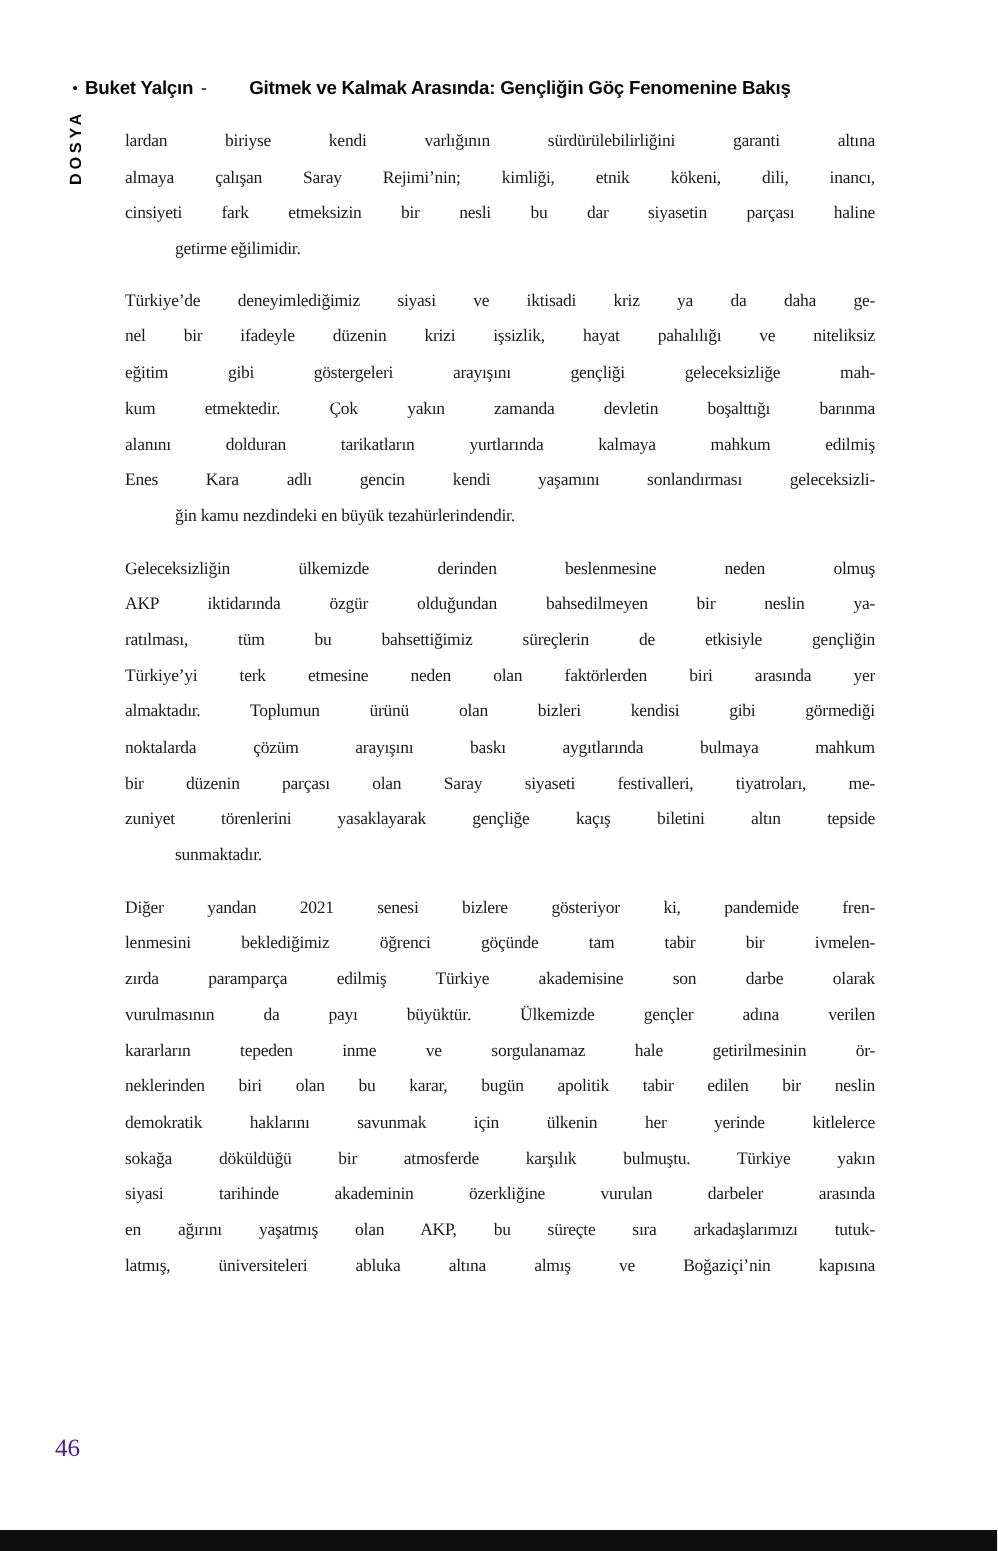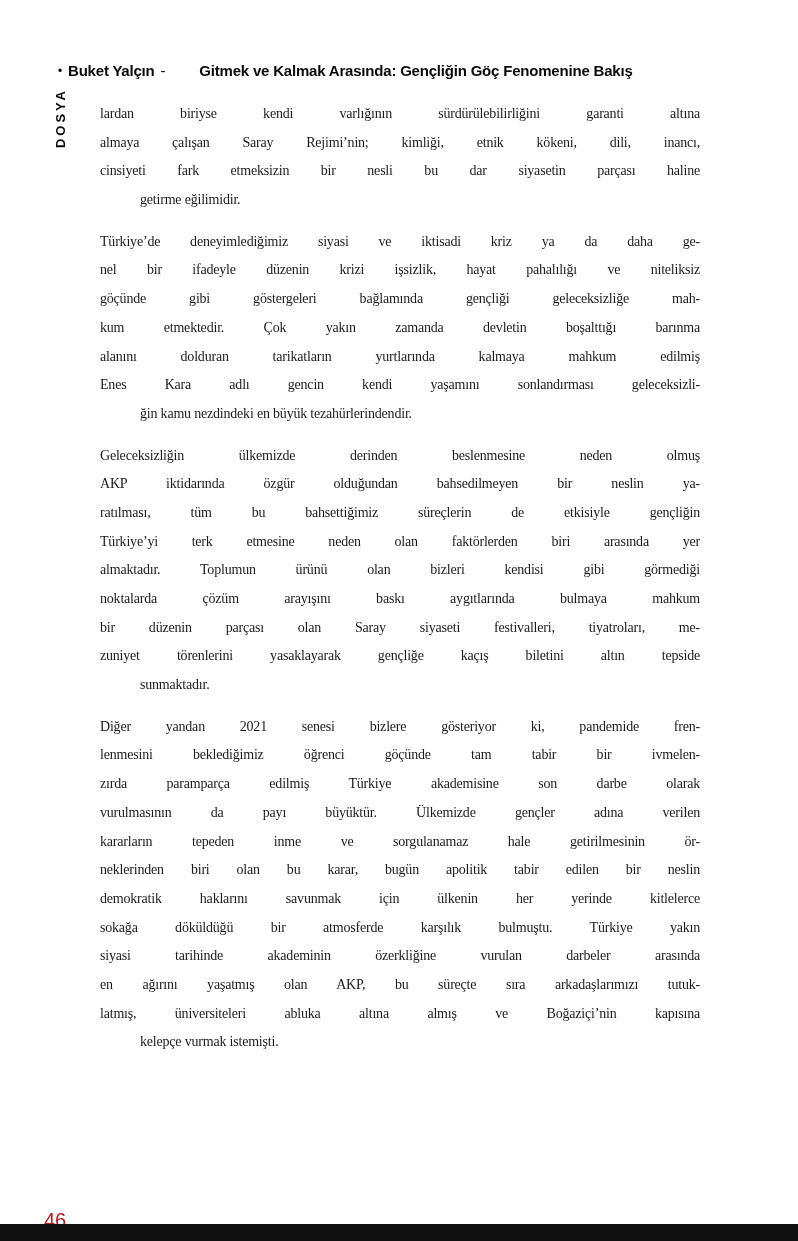--- a/index.html
+++ b/index.html
@@ -55,25 +55,25 @@
   .line {
     text-align: justify;
     text-align-last: justify;
     overflow: hidden;
     max-height: 28.7px;
   }
   .line.last { text-align-last: left; margin-left: 40px; }
   .page-number {
     position: absolute;
     left: 44px;
-    top: 1209px;
-    font-family: Liberation Sans, sans-serif;
+    top: 1148px;
+    font-family: Liberation Serif, serif;
     font-size: 20px;
     font-weight: 400;
-    color: #b91c1c;
+    color: #4c1d95;
   }
   .footer-bar {
     position: absolute;
     left: 0;
     bottom: 0;
     width: 798px;
     height: 17px;
     background: #0f0f0f;
   }
 </style>
@@ -94,21 +94,21 @@
   <div class="body-text">
       <div class="paragraph">
         <div class="line">lardan biriyse kendi varlığının sürdürülebilirliğini garanti altına</div>
         <div class="line">almaya çalışan Saray Rejimi’nin; kimliği, etnik kökeni, dili, inancı,</div>
         <div class="line">cinsiyeti fark etmeksizin bir nesli bu dar siyasetin parçası haline</div>
         <div class="line last">getirme eğilimidir.</div>
       </div>
       <div class="paragraph">
         <div class="line">Türkiye’de deneyimlediğimiz siyasi ve iktisadi kriz ya da daha ge-</div>
         <div class="line">nel bir ifadeyle düzenin krizi işsizlik, hayat pahalılığı ve niteliksiz</div>
-        <div class="line">göçünde gibi göstergeleri bağlamında gençliği geleceksizliğe mah-</div>
+        <div class="line">eğitim gibi göstergeleri arayışını gençliği geleceksizliğe mah-</div>
         <div class="line">kum etmektedir. Çok yakın zamanda devletin boşalttığı barınma</div>
         <div class="line">alanını dolduran tarikatların yurtlarında kalmaya mahkum edilmiş</div>
         <div class="line">Enes Kara adlı gencin kendi yaşamını sonlandırması geleceksizli-</div>
         <div class="line last">ğin kamu nezdindeki en büyük tezahürlerindendir.</div>
       </div>
       <div class="paragraph">
         <div class="line">Geleceksizliğin ülkemizde derinden beslenmesine neden olmuş</div>
         <div class="line">AKP iktidarında özgür olduğundan bahsedilmeyen bir neslin ya-</div>
         <div class="line">ratılması, tüm bu bahsettiğimiz süreçlerin de etkisiyle gençliğin</div>
         <div class="line">Türkiye’yi terk etmesine neden olan faktörlerden biri arasında yer</div>
@@ -123,21 +123,20 @@
         <div class="line">lenmesini beklediğimiz öğrenci göçünde tam tabir bir ivmelen-</div>
         <div class="line">zırda paramparça edilmiş Türkiye akademisine son darbe olarak</div>
         <div class="line">vurulmasının da payı büyüktür. Ülkemizde gençler adına verilen</div>
         <div class="line">kararların tepeden inme ve sorgulanamaz hale getirilmesinin ör-</div>
         <div class="line">neklerinden biri olan bu karar, bugün apolitik tabir edilen bir neslin</div>
         <div class="line">demokratik haklarını savunmak için ülkenin her yerinde kitlelerce</div>
         <div class="line">sokağa döküldüğü bir atmosferde karşılık bulmuştu. Türkiye yakın</div>
         <div class="line">siyasi tarihinde akademinin özerkliğine vurulan darbeler arasında</div>
         <div class="line">en ağırını yaşatmış olan AKP, bu süreçte sıra arkadaşlarımızı tutuk-</div>
         <div class="line">latmış, üniversiteleri abluka altına almış ve Boğaziçi’nin kapısına</div>
-        <div class="line last">kelepçe vurmak istemişti.</div>
       </div>
     </div>
 
   <div class="page-number">46</div>
 
   <div class="footer-bar"></div>
 
 </div>
 
 </body></html>

